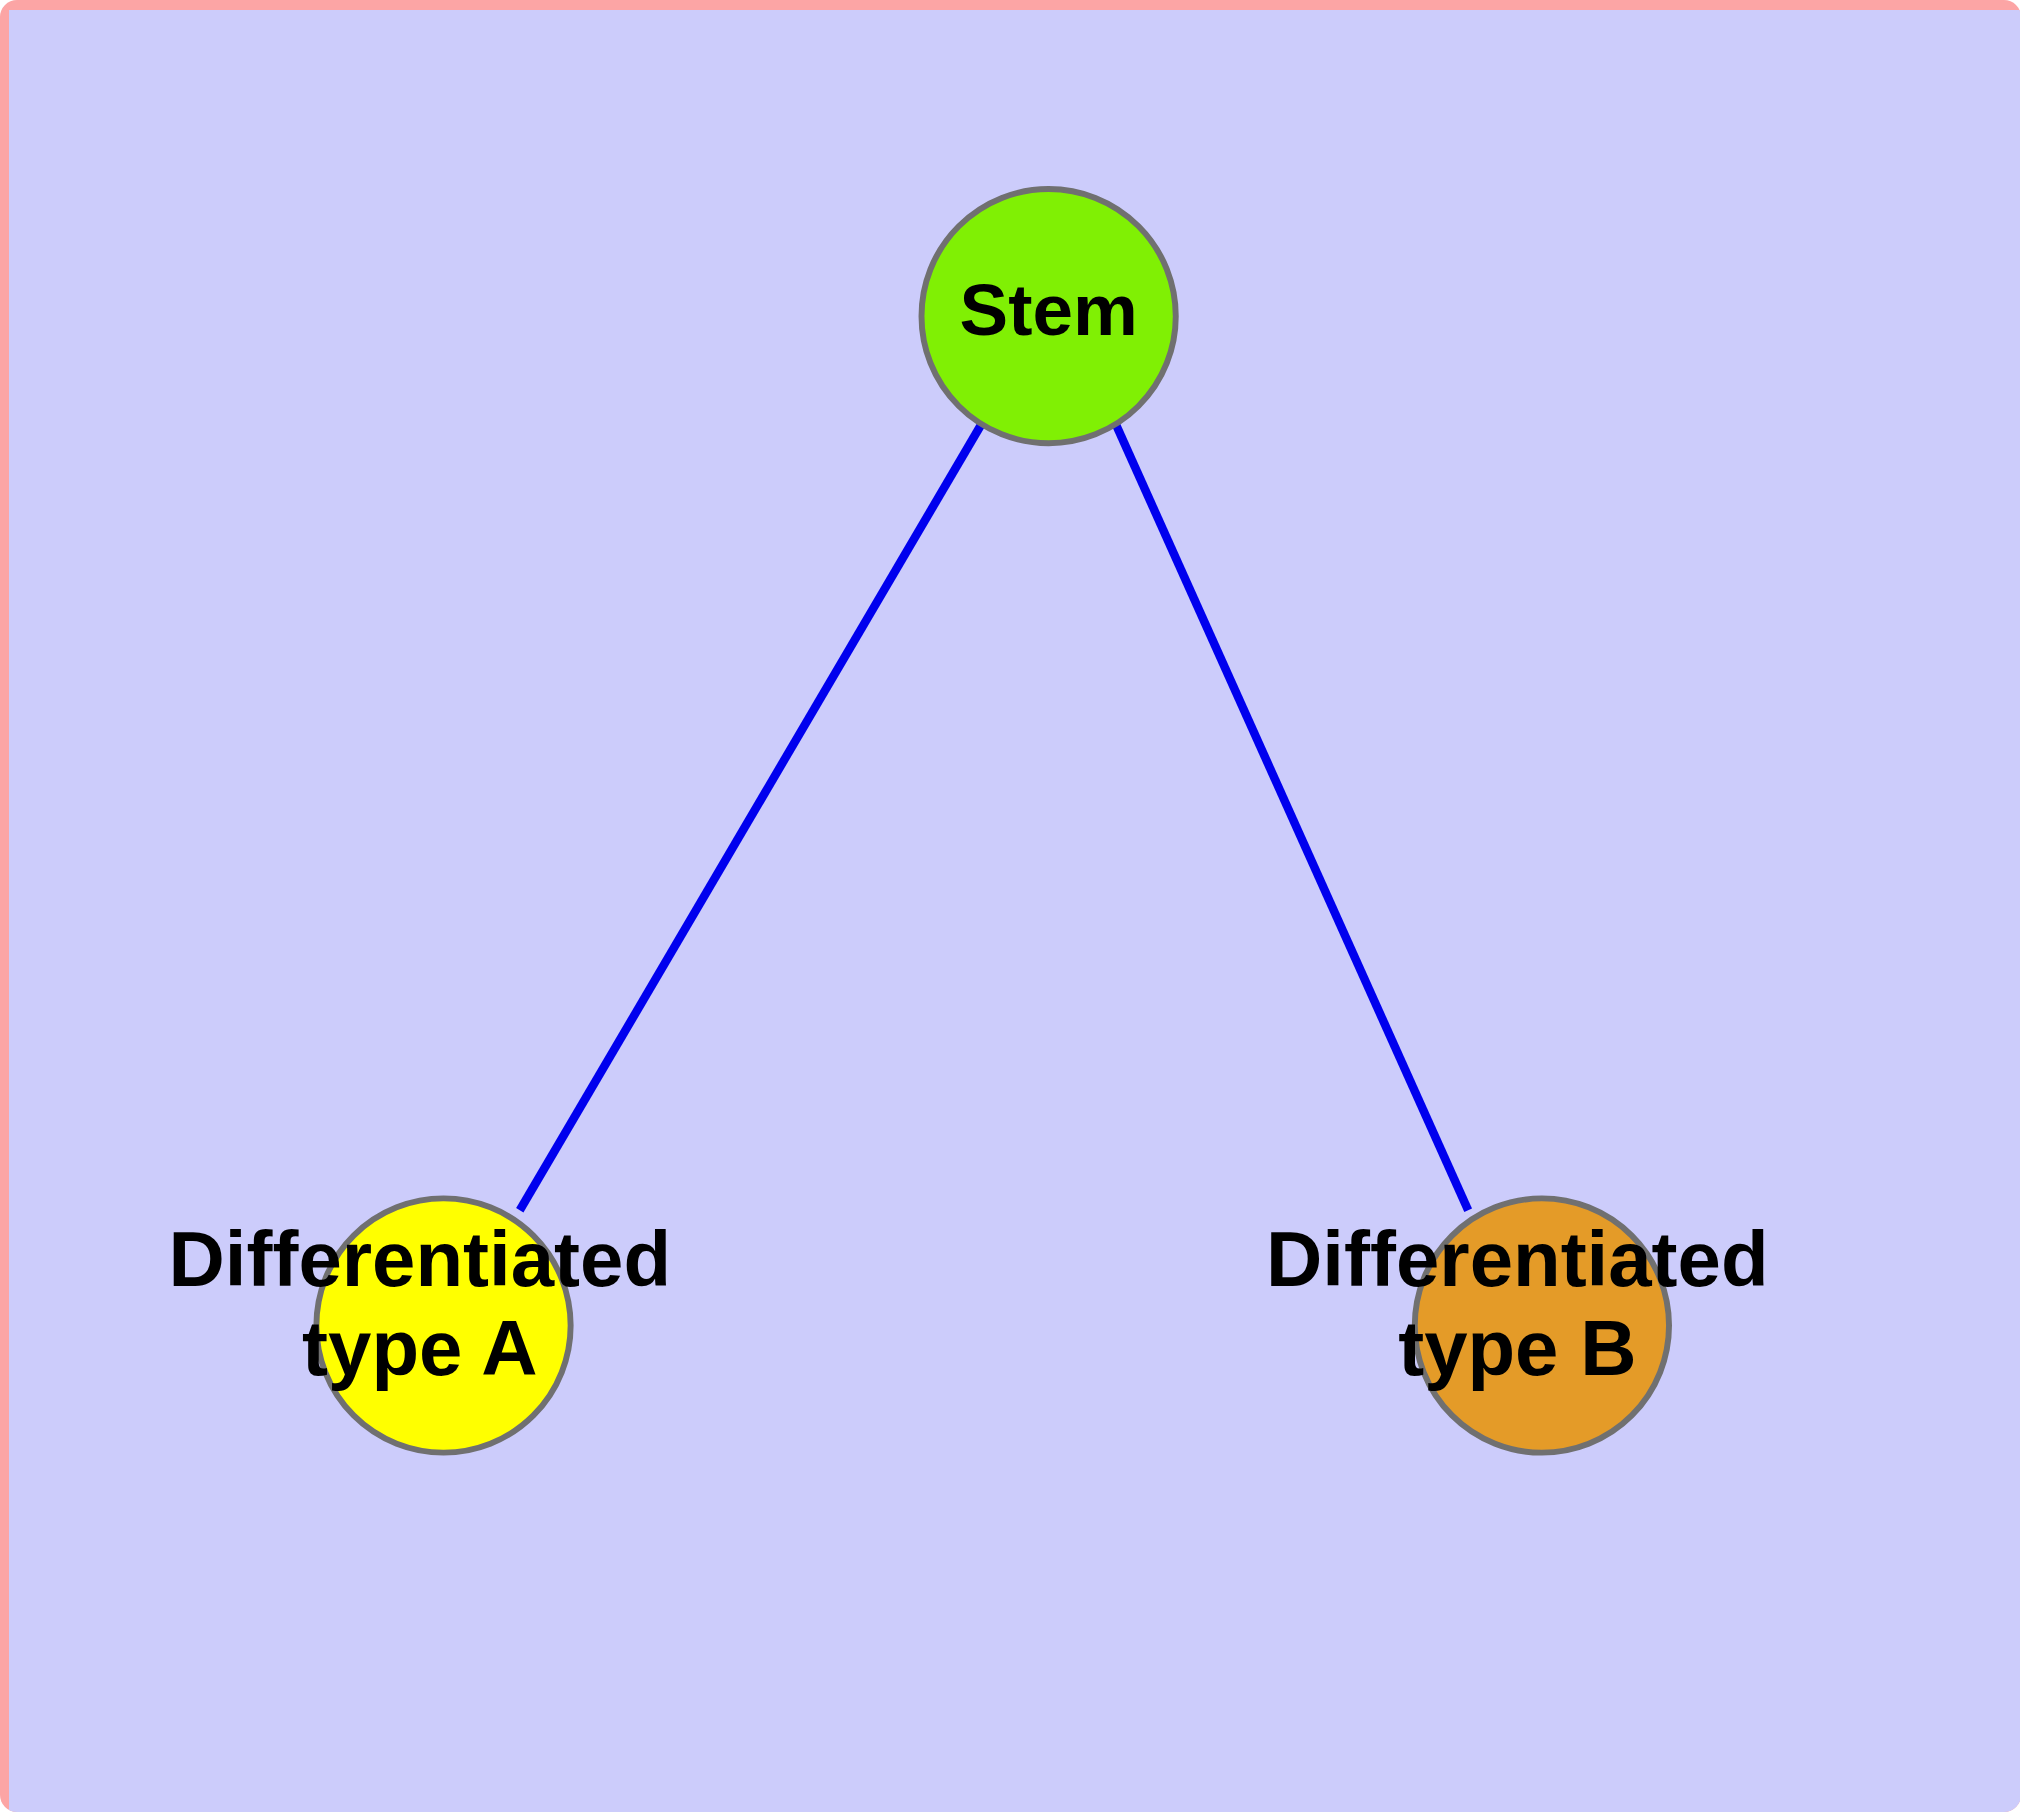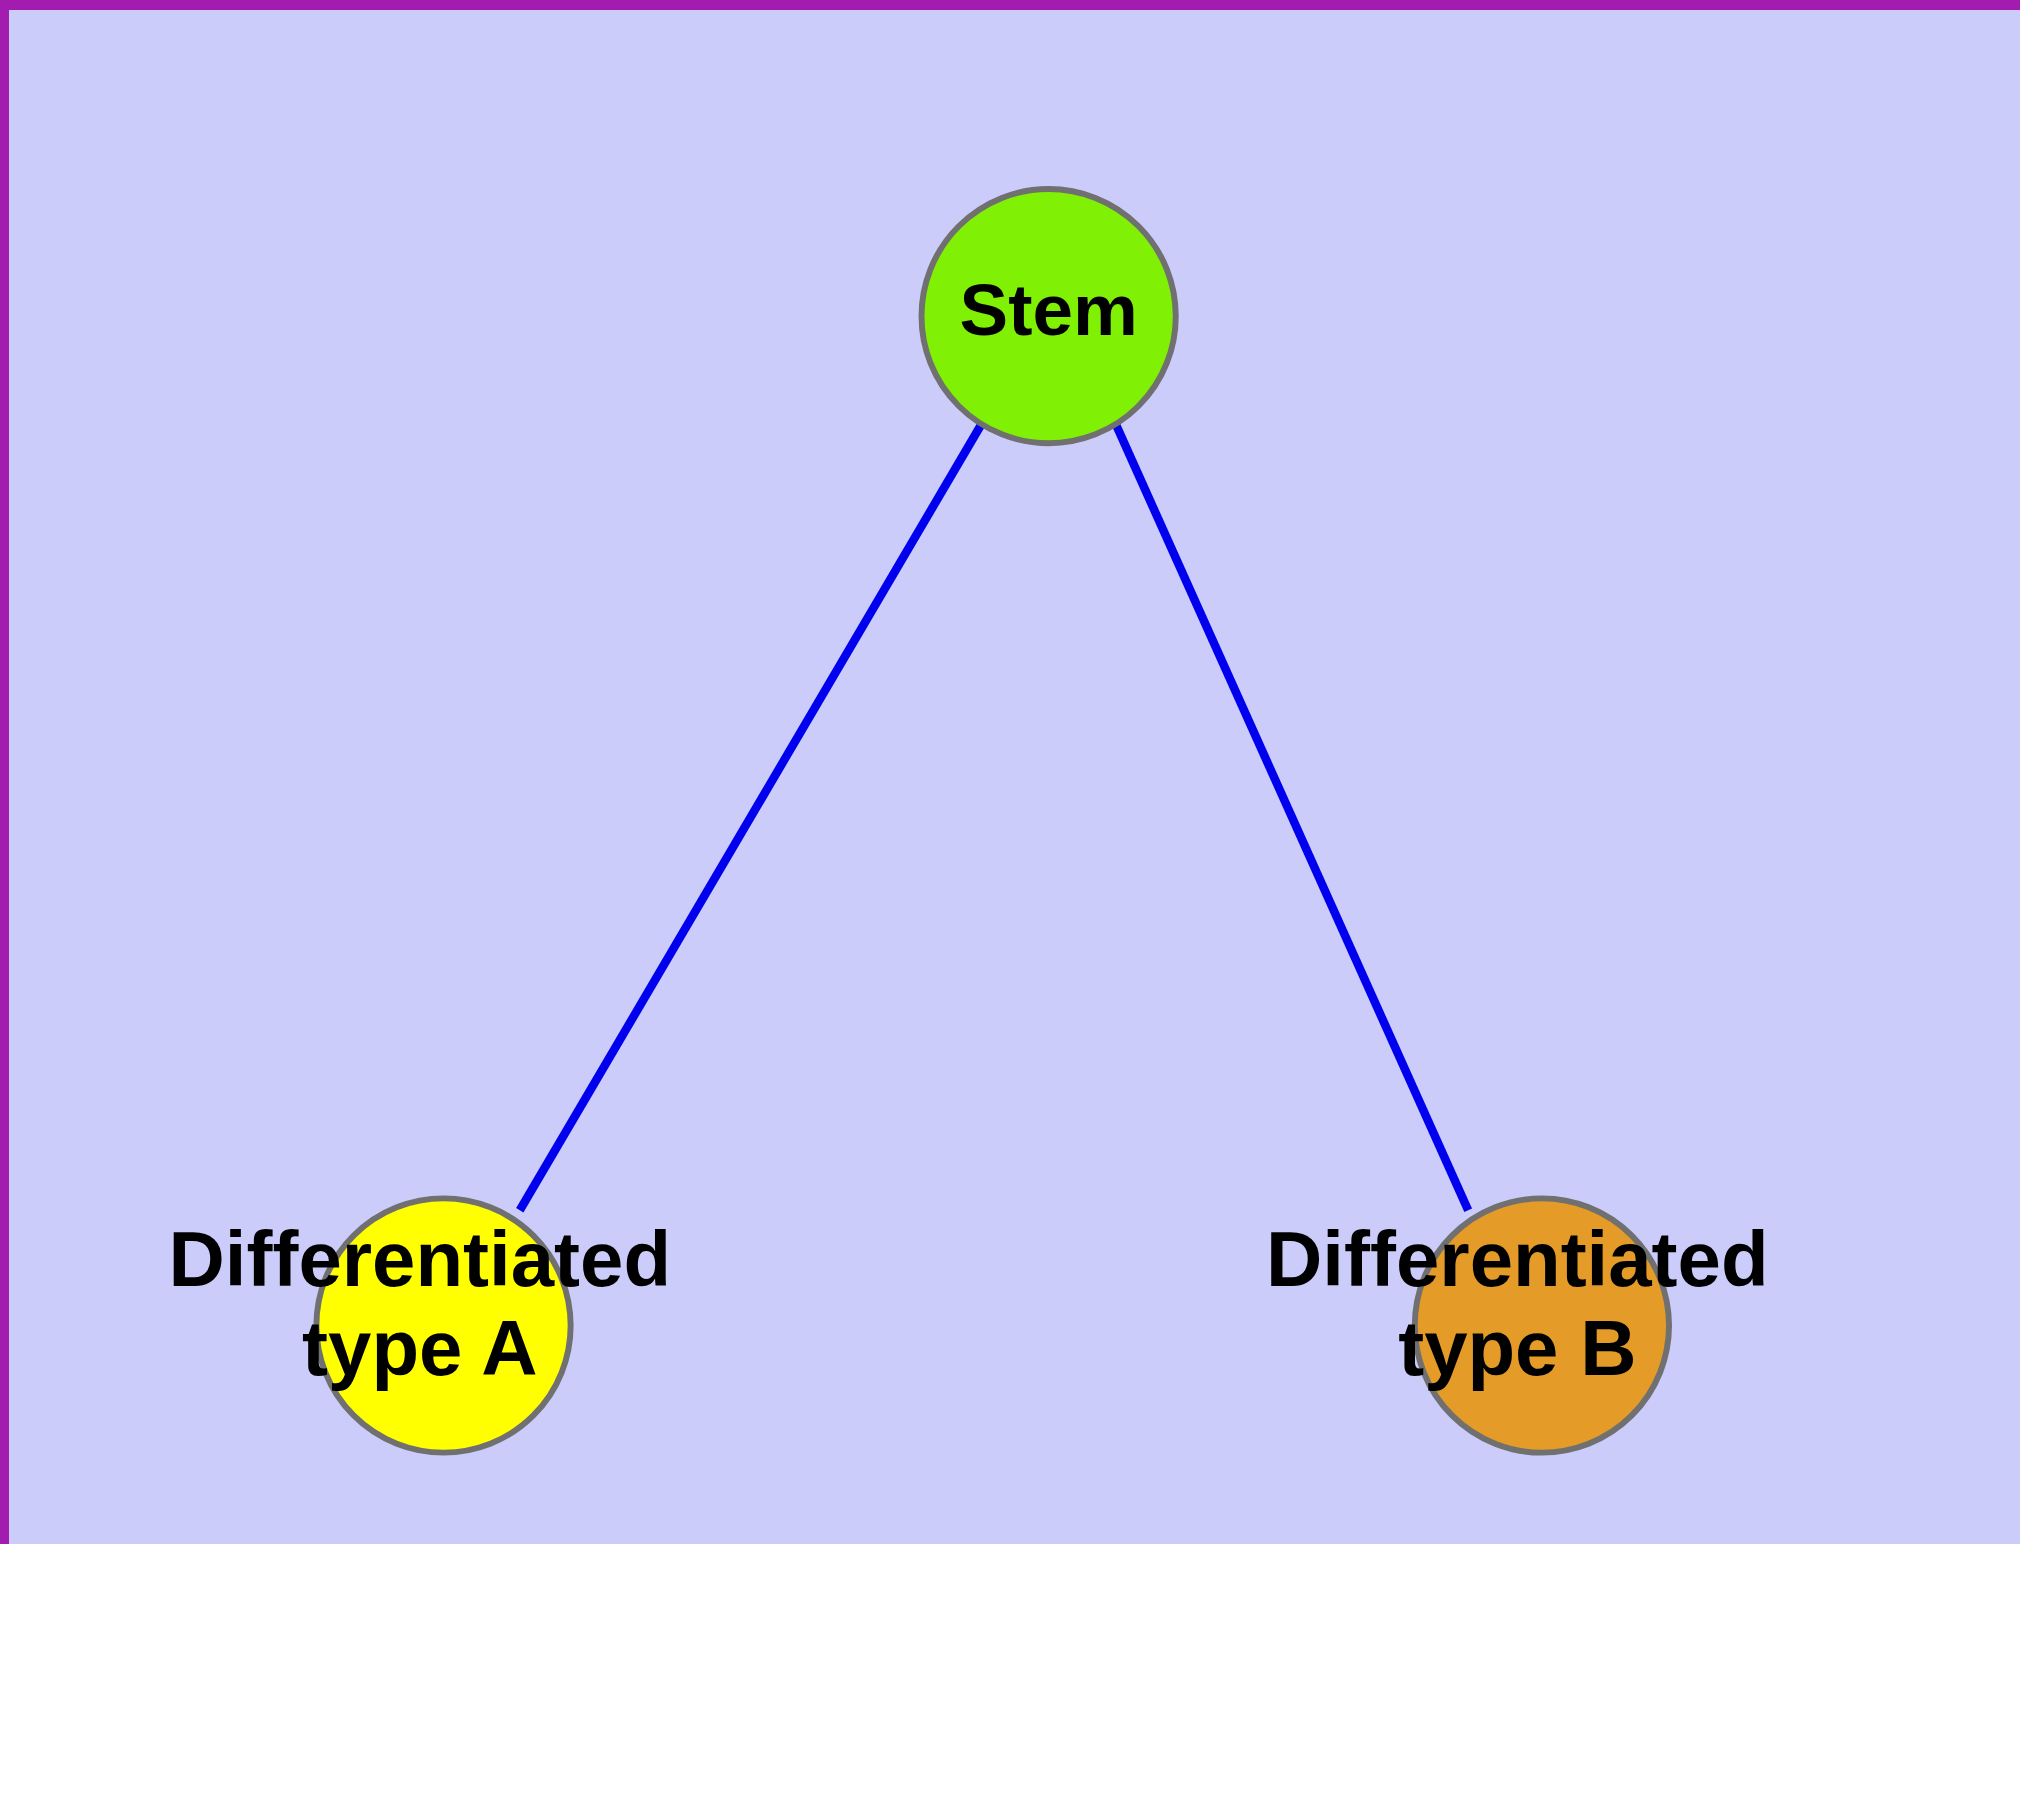--- a/index.html
+++ b/index.html
@@ -48,21 +48,21 @@
     fill: #000000;
     text-anchor: middle;
     dominant-baseline: middle;
   }
   .node-label.stem-size { font-size: 86px; }
   .node-label.leaf-size { font-size: 92px; }
 </style>
 </head>
 <body>
 
-<div id="canvas" style="width: 2021px; height: 1544px; background: #a21caf;">
+<div id="canvas" style="width: 2021px; height: 1812px; background: #fca5a5; border-radius: 17px;">
   <div id="plot-area" style="background: rgb(204, 204, 251);"></div>
 
   <svg class="graph" viewBox="0 0 2384 2138" xmlns="http://www.w3.org/2000/svg">
     <g>
       <line class="edge-line" x1="1158" y1="500" x2="613" y2="1428" stroke="#0000ee" stroke-width="10"></line>
       <line class="edge-line" x1="1316" y1="500" x2="1732" y2="1428" stroke="#0000ee" stroke-width="10"></line>
     </g>
 
     <g>
       <circle class="node-circle" cx="1237" cy="373" r="150" fill="#80f004" stroke="#707070"></circle>

